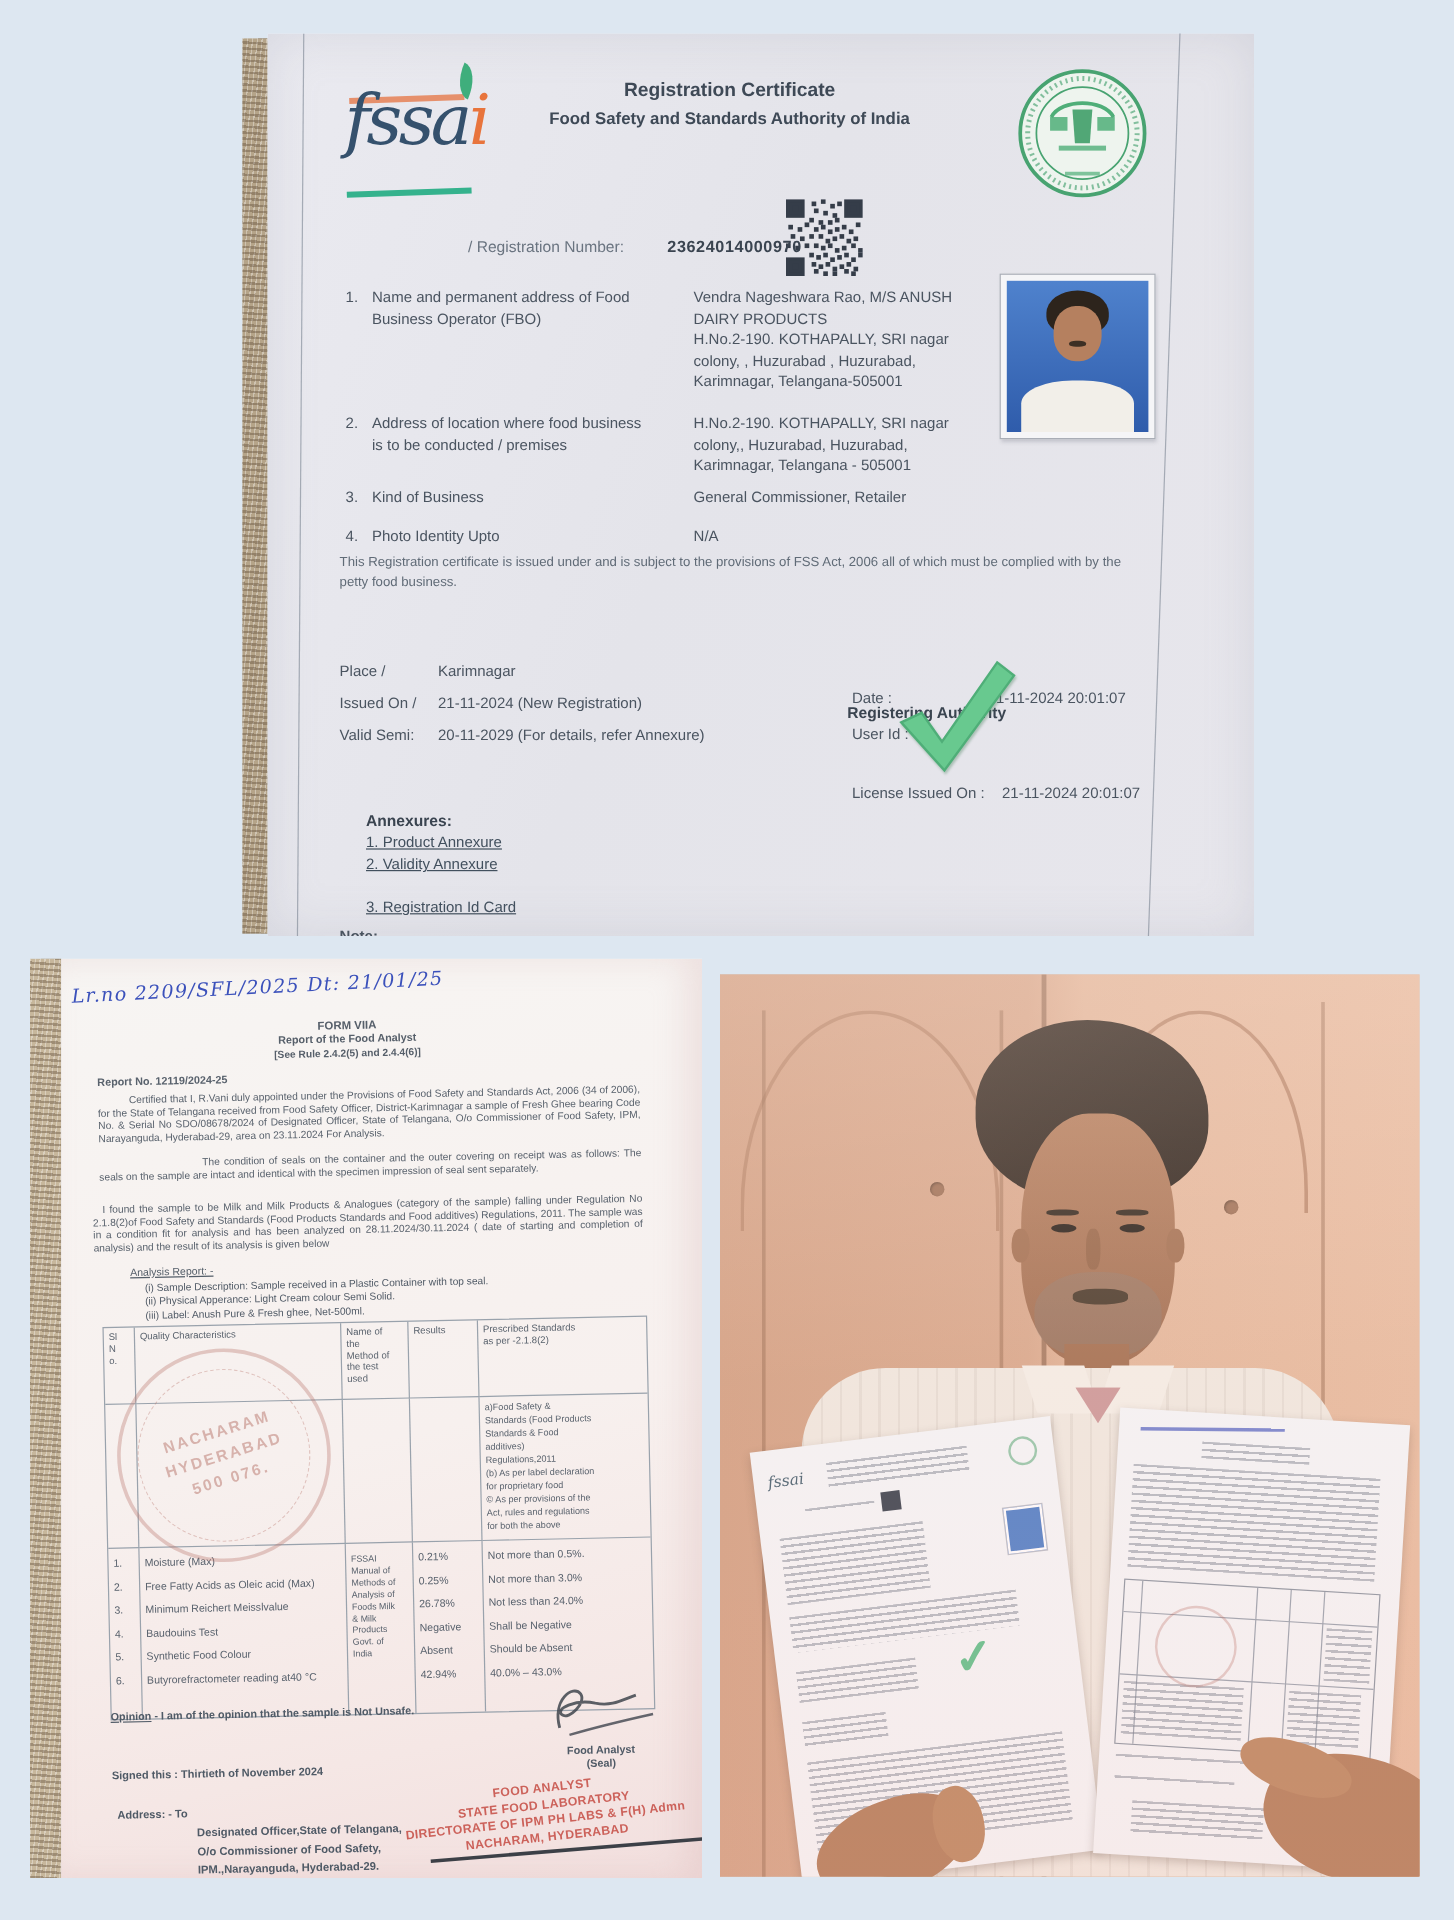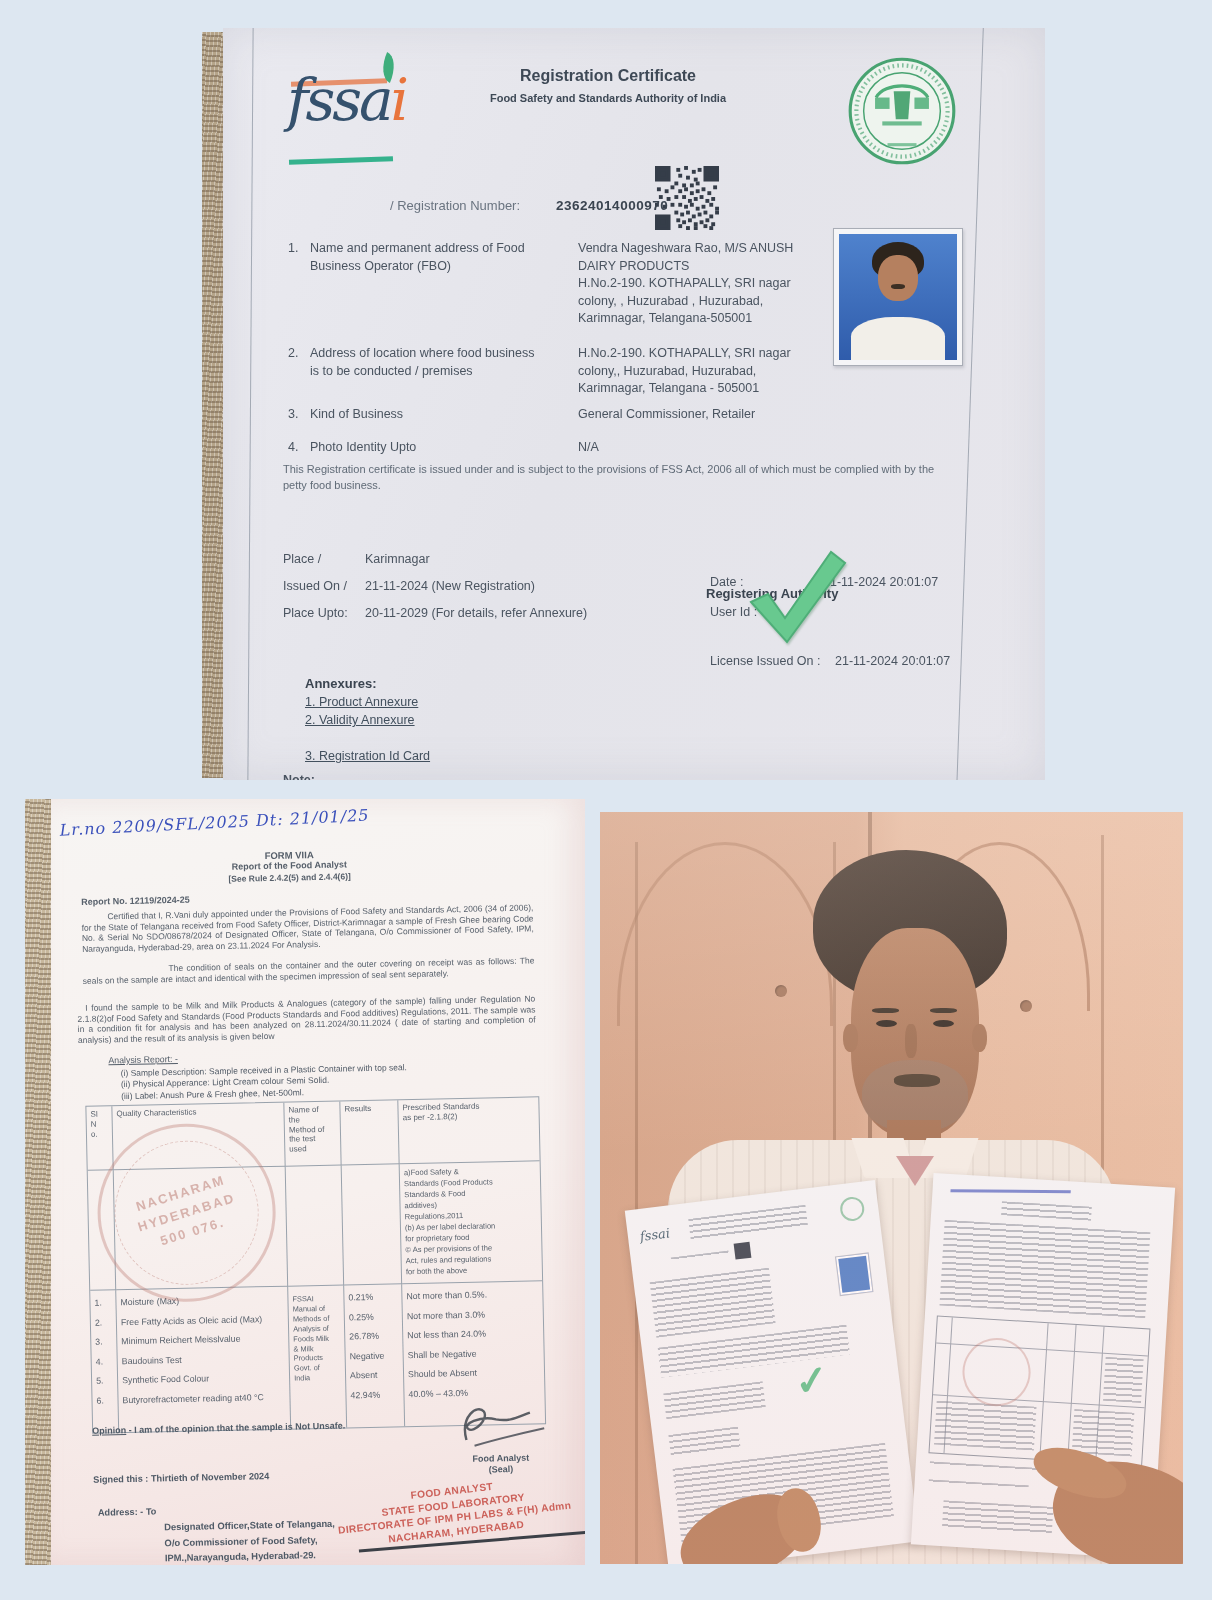--- a/index.html
+++ b/index.html
@@ -27,21 +27,21 @@
   .fssai-i{color:#e8743c;}
   .fssai-bar-top{position:absolute;left:6px;top:22px;width:96px;height:5px;background:#e6906c;transform:rotate(-2deg);}
   .fssai-bar-bottom{position:absolute;left:4px;top:100px;width:104px;height:5px;background:#35b28d;transform:rotate(-2deg);}
   .fssai-leaf{position:absolute;left:96px;top:-4px;width:15px;height:27px;background:#3fae7c;
     border-radius:0 100% 0 100%;transform:rotate(24deg);}
 
   .cert-titles{position:absolute;left:145px;top:36px;width:480px;text-align:center;
     font-weight:bold;color:#3e4956;}
   .cert-titles .t1{font-size:16px;line-height:23px;}
   .cert-titles .t2{font-size:16px;line-height:23px;}
-  .cert-titles .t3{font-size:11px;line-height:22px;}
+  .cert-titles .t3{font-size:14px;line-height:22px;}
   .cert-titles .t4{font-size:14.5px;line-height:22px;}
 
   .tg-seal{position:absolute;left:622px;top:26px;width:114px;height:114px;}
   .qr{position:absolute;left:432px;top:138px;width:64px;height:64px;}
   .qr rect{fill:#353d49;}
   .reg-row{position:absolute;left:167px;top:170px;font-size:13px;color:#6a7480;}
   .reg-num{font-weight:bold;color:#3a4450;margin-left:36px;font-size:13.5px;letter-spacing:.5px;}
 
   .ci-row{position:absolute;left:0;right:0;font-size:12.5px;line-height:17.5px;color:#4a5460;}
   .ci-no{position:absolute;left:65px;width:22px;}
@@ -311,21 +311,21 @@
 
       <div class="kv" style="left:60px;top:524px">
         <span>Place /</span>
         <span class="v">Karimnagar</span>
       </div>
       <div class="kv" style="left:60px;top:551px">
         <span>Issued On /</span>
         <span class="v">21-11-2024 (New Registration)</span>
       </div>
       <div class="kv" style="left:60px;top:578px">
-        <span>Place Upto:</span>
+        <span>Valid Semi:</span>
         <span class="v">20-11-2029 (For details, refer Annexure)</span>
       </div>
 
       <div class="auth-title">Registering Authority</div>
       <div class="auth-kv" style="top:547px">Date :</div>
       <div class="auth-val" style="left:600px;top:547px">21-11-2024 20:01:07</div>
       <div class="auth-kv" style="top:577px">User Id :</div>
       <div class="auth-kv" style="top:626px">License Issued On :</div>
       <div class="auth-val" style="left:612px;top:626px">21-11-2024 20:01:07</div>
 

